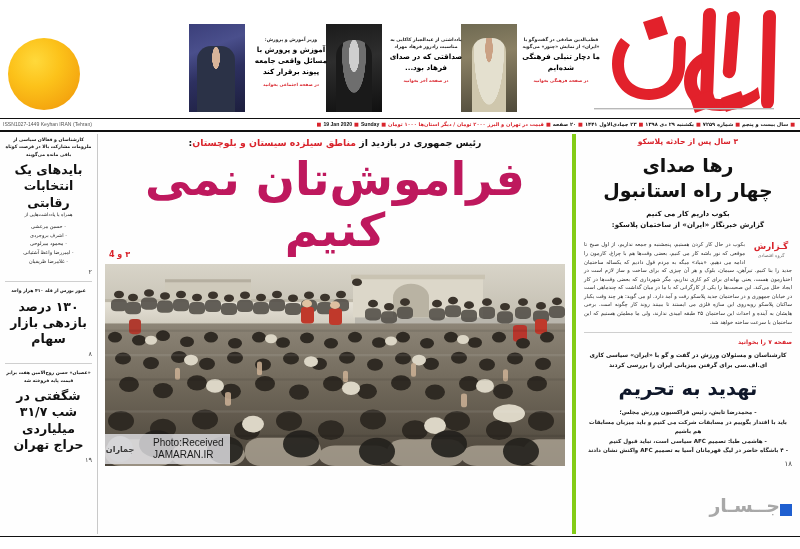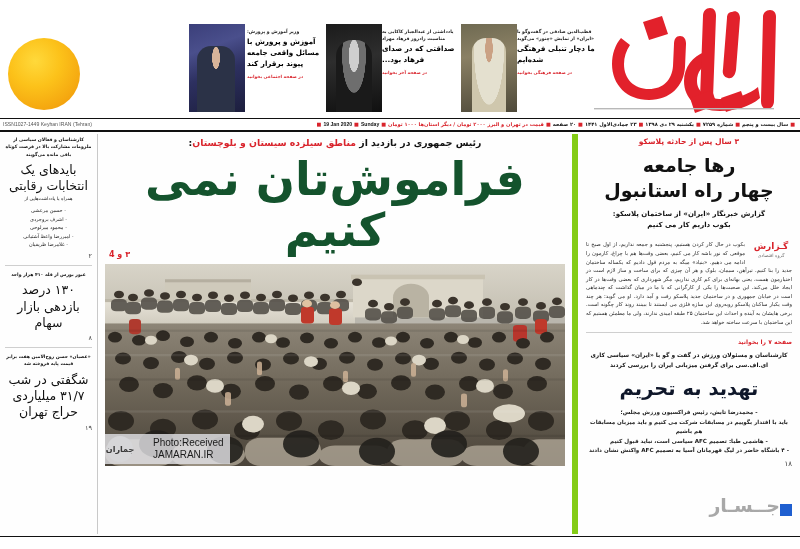--- a/index.html
+++ b/index.html
@@ -56,23 +56,23 @@
   .teaser-photo {
     position: absolute;
     top: 0;
     width: 56px;
     height: 88px;
     border: 0;
     overflow: hidden;
   }
   .teaser-text {
     position: absolute;
-    top: 4px;
+    top: 12px;
     width: 88px;
-    text-align: left;
+    text-align: center;
     direction: rtl;
   }
   .t-kicker {
     font-size: 4.6px;
     line-height: 1.55;
     color: #1a1a1a;
     font-weight: 600;
   }
   .t-head {
     font-size: 7.2px;
@@ -161,21 +161,21 @@
     height: 400px;
   }
 
   
   #col-right {
     position: absolute;
     right: 0; top: 0;
     width: 228px;
     height: 400px;
     padding: 2px 8px 0 8px;
-    border-left: 6px solid #84cc16;
+    border-left: 4px solid #84cc16;
     direction: rtl;
     text-align: justify;
   }
   .r-kicker {
     font-size: 7.6px;
     color: #d9242c;
     font-weight: bold;
     text-align: center;
     line-height: 1.5;
   }
@@ -245,21 +245,21 @@
     border-right: 1px solid #c9c9c9;
     direction: rtl;
   }
   .l-item { padding-bottom: 5px; margin-bottom: 5px; border-bottom: 1px solid #cfcfcf; }
   .l-item:last-child { border-bottom: none; }
   .l-kicker {
     font-size: 4.6px; color: #111; line-height: 1.6;
     text-align: center; font-weight: 600;
   }
   .l-head {
-    font-size: 12.5px; font-weight: normal; color: #111;
+    font-size: 12.5px; font-weight: bold; color: #111;
     text-align: center; line-height: 1.3; margin-top: 4px;
   }
   .l-list {
     font-size: 5px; color: #1c1c1c; line-height: 1.72;
     text-align: center; margin-top: 4px;
   }
   .l-listlead { font-size: 4.7px; color: #111; text-align: center; line-height: 1.6; }
   .l-pageno { font-size: 6.5px; color: #444; margin-top: 3px; text-align: right; }
 
   
@@ -270,21 +270,21 @@
     height: 400px;
     padding: 2px 6px 0 6px;
     direction: rtl;
   }
   .c-kicker {
     font-size: 9.3px; font-weight: bold; color: #111;
     text-align: center; line-height: 1.5; margin-top: 0;
   }
   .c-kicker .hl { color: #d9242c; }
   .c-head {
-    font-size: 46px; font-weight: bold; color: #14532d;
+    font-size: 46px; font-weight: bold; color: #be185d;
     text-align: center; line-height: 1.12; margin-top: 4px;
     letter-spacing: -1px;
   }
   .c-subs {
     font-size: 8.2px; font-weight: 600; color: #111;
     text-align: center; line-height: 1.75; margin-top: 7px;
   }
   .c-pageno {
     font-size: 8px; color: #d9242c; font-weight: bold;
     position: absolute; left: 10px; top: 116px;
@@ -427,27 +427,27 @@
     <span class="dt-issn">ISSN1027-1449  Keyhan  IRAN (Tehran)</span>
   </div>
 
   <div id="body-area">
 
     <div id="col-right">
 
       <div class="r-kicker">۳ سال پس از حادثه پلاسکو</div>
 
       <div class="r-head">
-        <div>رها جامعه</div>
+        <div>رها صدای</div>
         <div>چهار راه استانبول</div>
       </div>
 
       <div class="r-sub">
+        <div>بکوب داریم کار می کنیم</div>
         <div>گزارش خبرنگار «ایران» از ساختمان پلاسکو:</div>
-        <div>بکوب داریم کار می کنیم</div>
       </div>
 
       <div class="r-bodywrap">
         <div class="r-tag">
           <div class="r-tag-main">گـزارش</div>
           <div class="r-tag-sub">گروه اقتصادی</div>
         </div>
         <div class="r-body">بکوب در حال کار کردن هستیم، پنجشنبه و جمعه نداریم، از اول صبح تا موقعی که نور باشه کار می کنیم، بعضی وقت‌ها هم با چراغ، کارمون را ادامه می دهیم. «بنیاد» میگه به مردم قول دادیم که یکساله ساختمان جدید را بنا کنیم. تیرآهن، سیمان، بلوک و هر آن چیزی که برای ساخت و ساز لازم است در اختیارمون هست، یعنی بهانه‌ای برای کم کاری نداریم، مگر شهرداری که بعضی وقت‌ها در کار ایجاد خلل می‌کند. این صحبت‌ها را یکی از کارگرانی که با ما در میان گذاشت که چندماهی است در خیابان جمهوری و در ساختمان جدید پلاسکو رفت و آمد دارد. او می گوید: هر چند وقت یکبار ساکنان پلاسکو روبه‌روی این سازه فلزی می ایستند تا ببینند روند کار چگونه است. برخی هایشان به آینده و احداث این ساختمان ۲۵ طبقه امیدی ندارند، ولی ما مطمئن هستیم که این ساختمان با سرعت ساخته خواهد شد.</div>
       </div>
 

